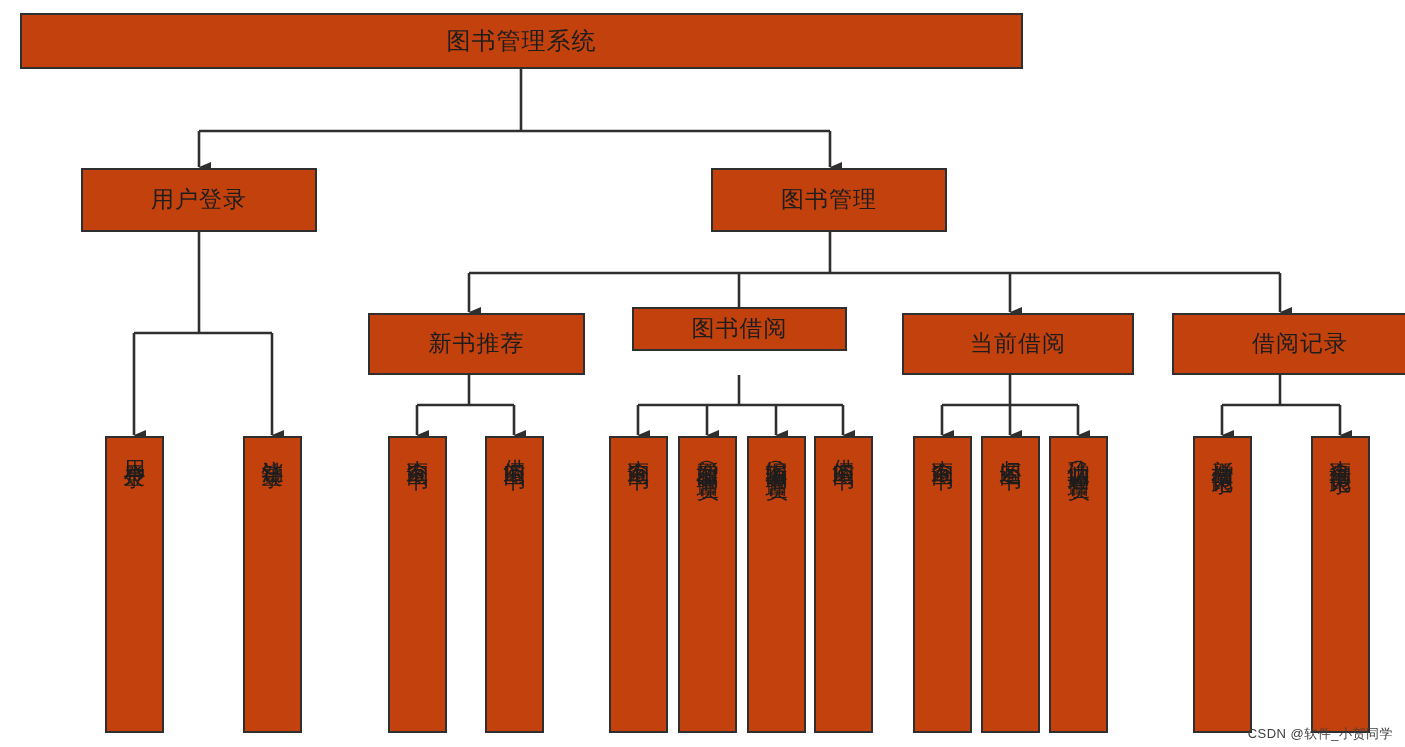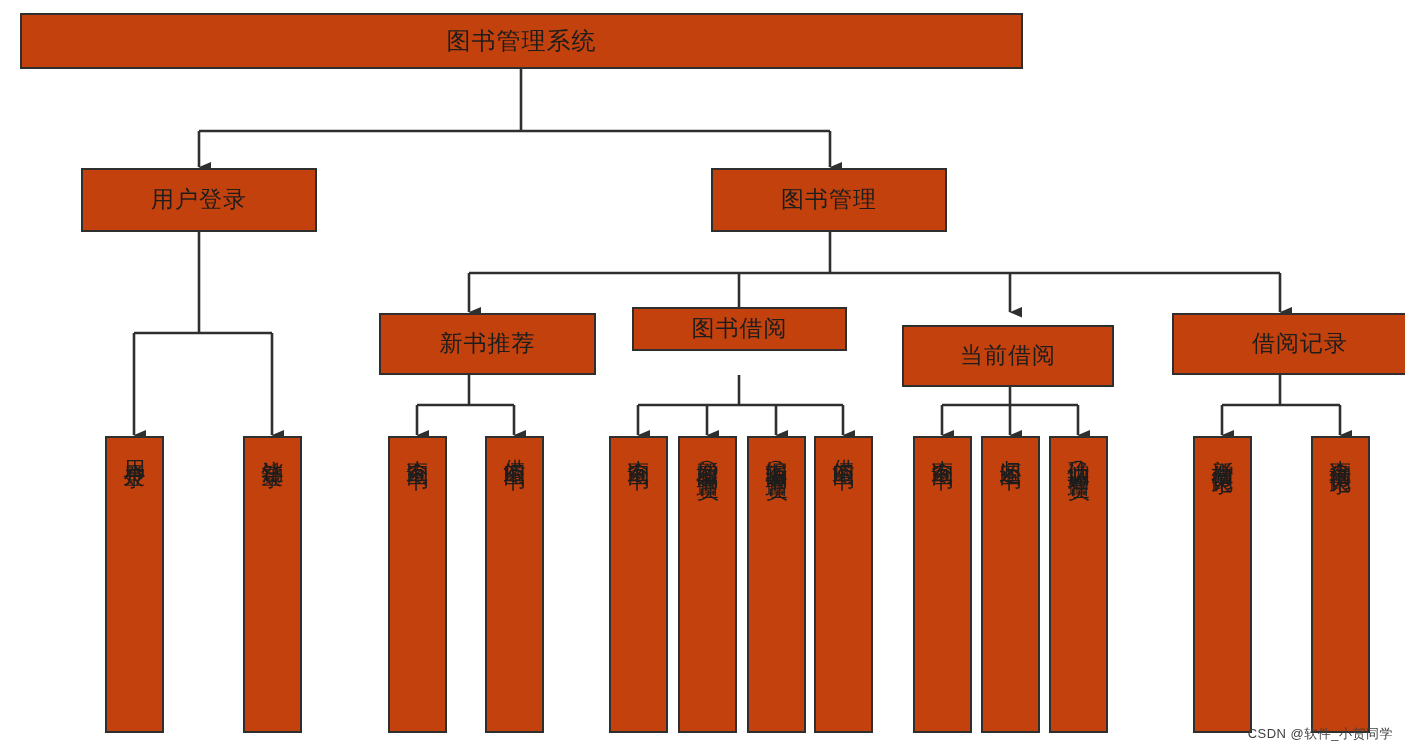--- a/index.html
+++ b/index.html
@@ -126,25 +126,25 @@
       <path d="M1340,405 L1340,435" marker-end="url(#arw)"></path>
     </g>
   </svg>
 
   <div class="node horiz root" style="left:20px;top:13px;width:1003px;height:56px;">图书管理系统</div>
 
   <div class="node horiz" style="left:81px;top:168px;width:236px;height:64px;">用户登录</div>
 
   <div class="node horiz" style="left:711px;top:168px;width:236px;height:64px;text-align:center;">图书管理</div>
 
-  <div class="node horiz" style="left:379px;top:313px;width:217px;height:62px;">新书推荐</div>
+  <div class="node horiz" style="left:368px;top:313px;width:217px;height:62px;">新书推荐</div>
 
   <div class="node horiz" style="left:632px;top:307px;width:215px;height:44px;">图书借阅</div>
 
-  <div class="node horiz" style="left:902px;top:325px;width:212px;height:62px;">当前借阅</div>
+  <div class="node horiz" style="left:902px;top:313px;width:232px;height:62px;">当前借阅</div>
 
   <div class="node horiz" style="left:1172px;top:313px;width:256px;height:62px;">借阅记录</div>
 
   <div class="node leaf" style="left:105px;top:436px;width:59px;height:297px;">
     <span class="vtext">用户登录</span>
   </div>
   <div class="node leaf" style="left:243px;top:436px;width:59px;height:297px;">
     <span class="vtext">注销登录</span>
   </div>
 

